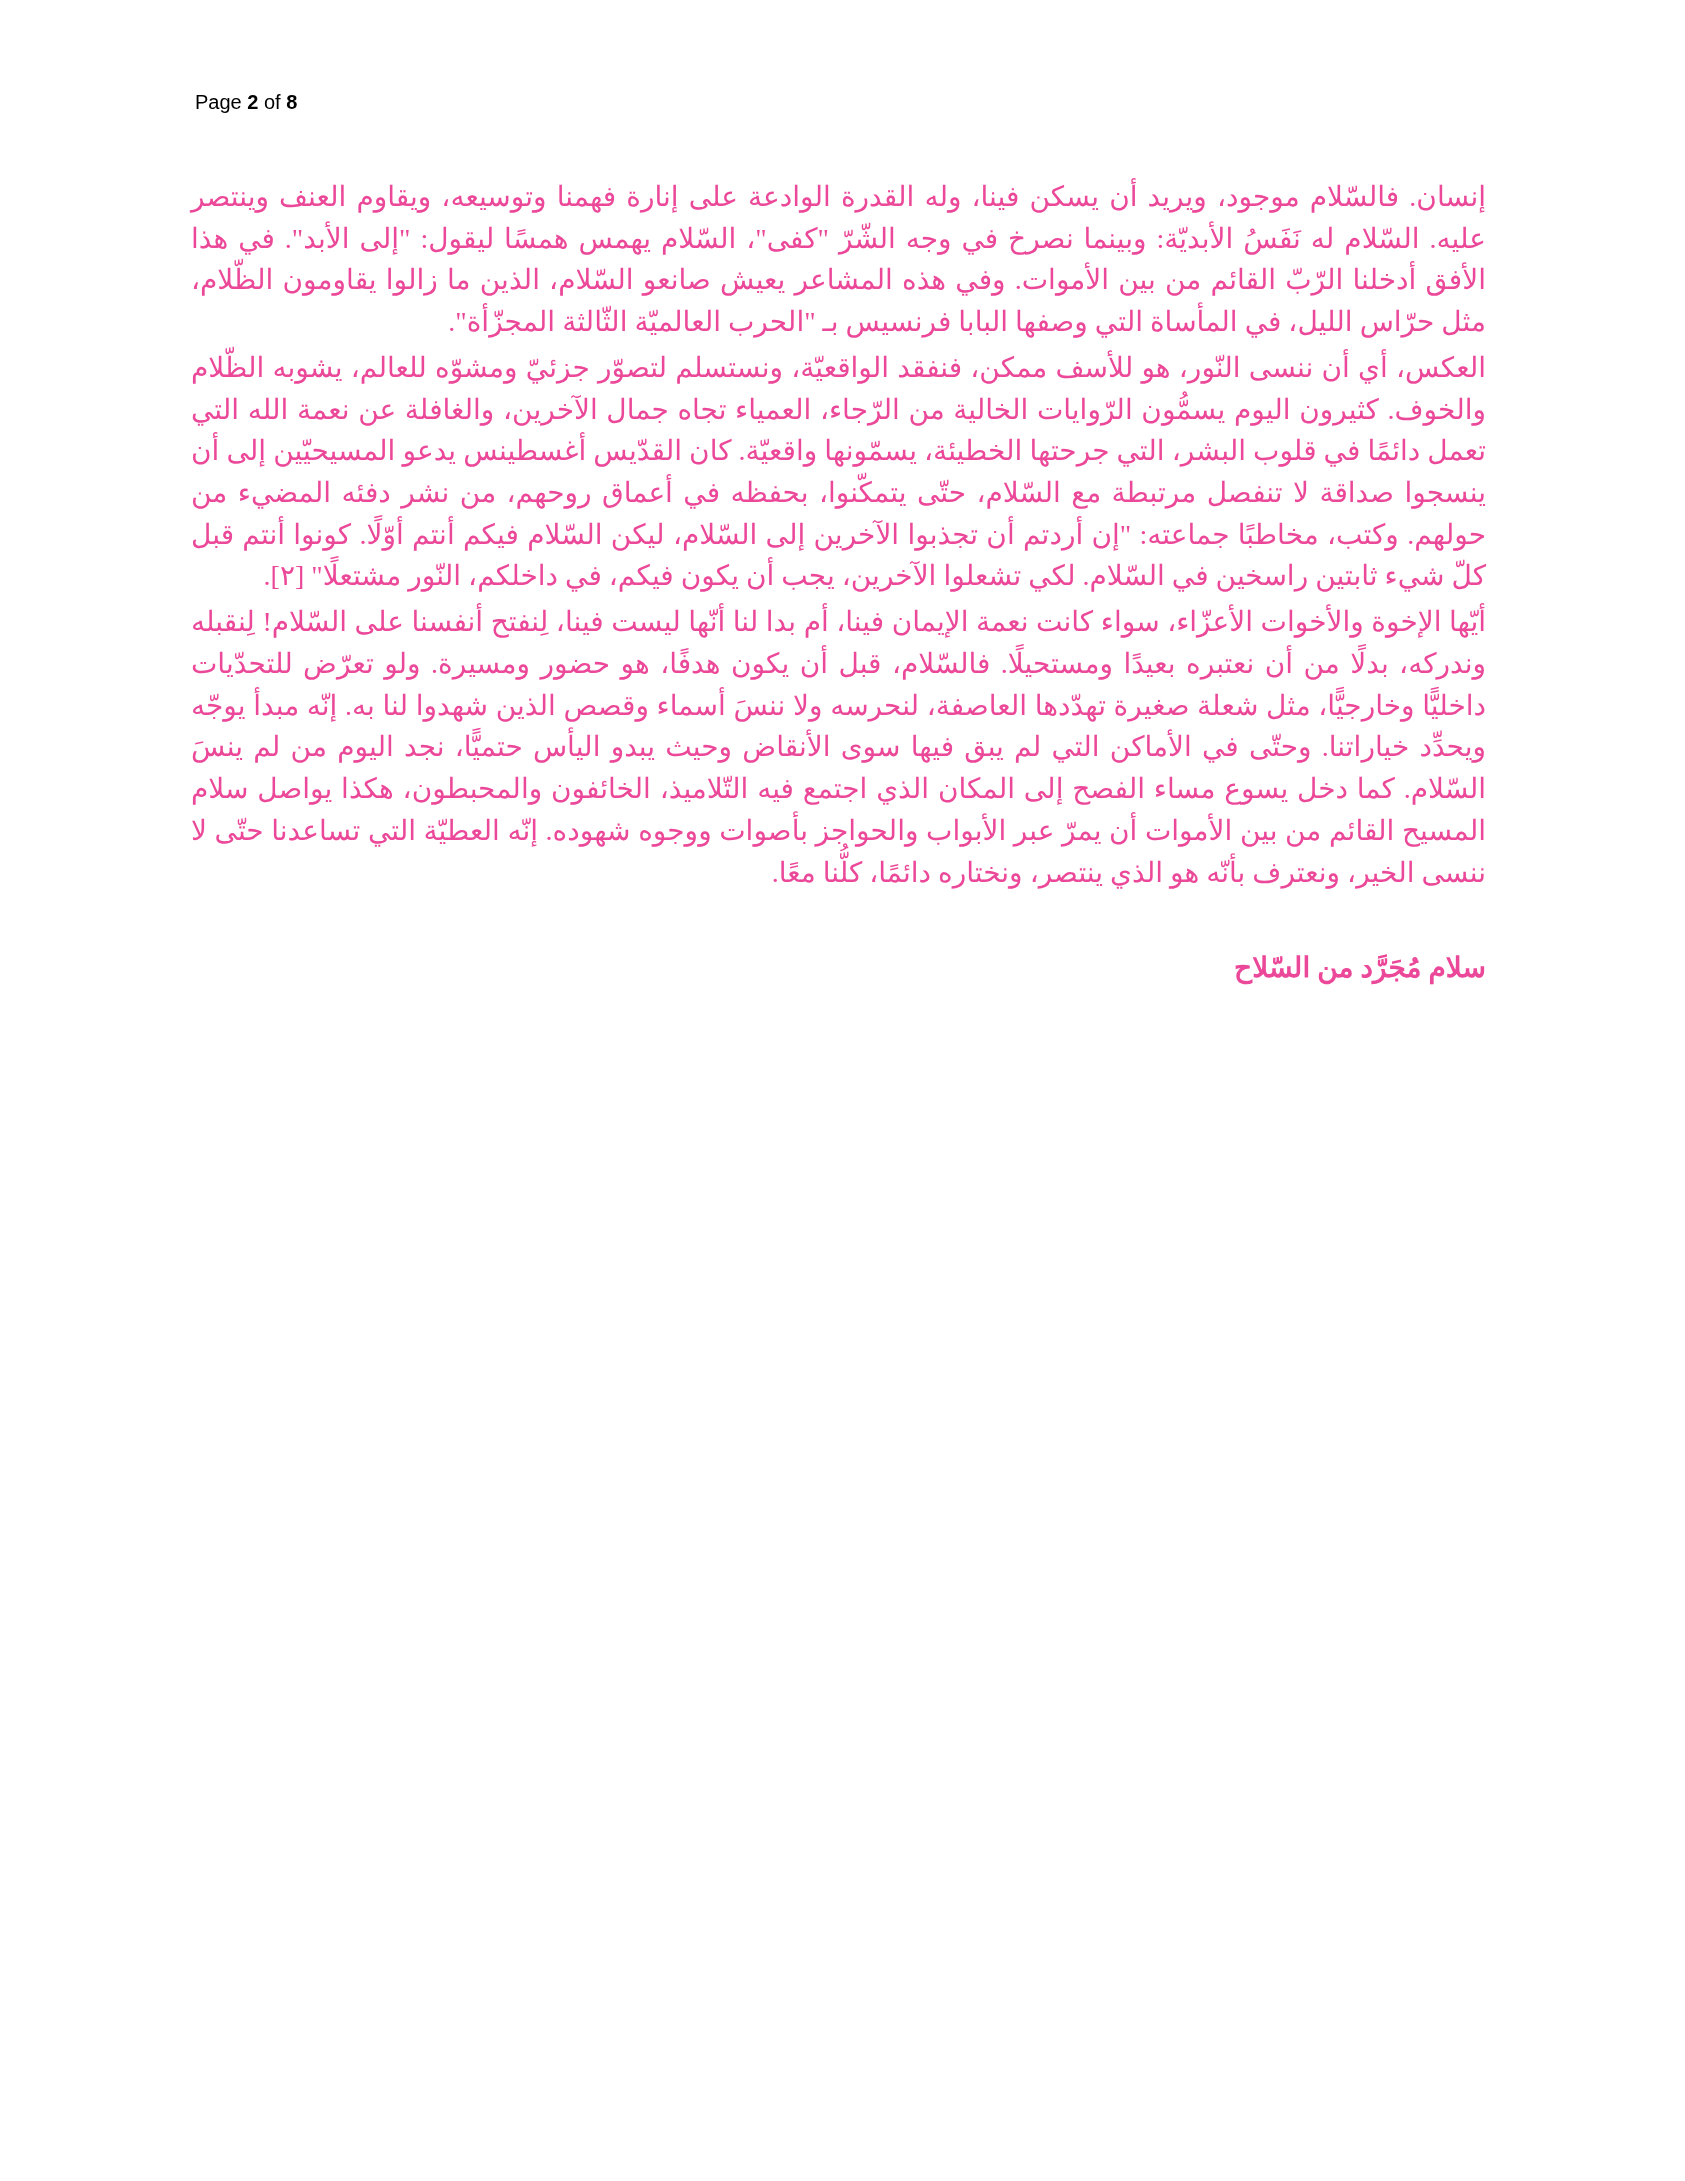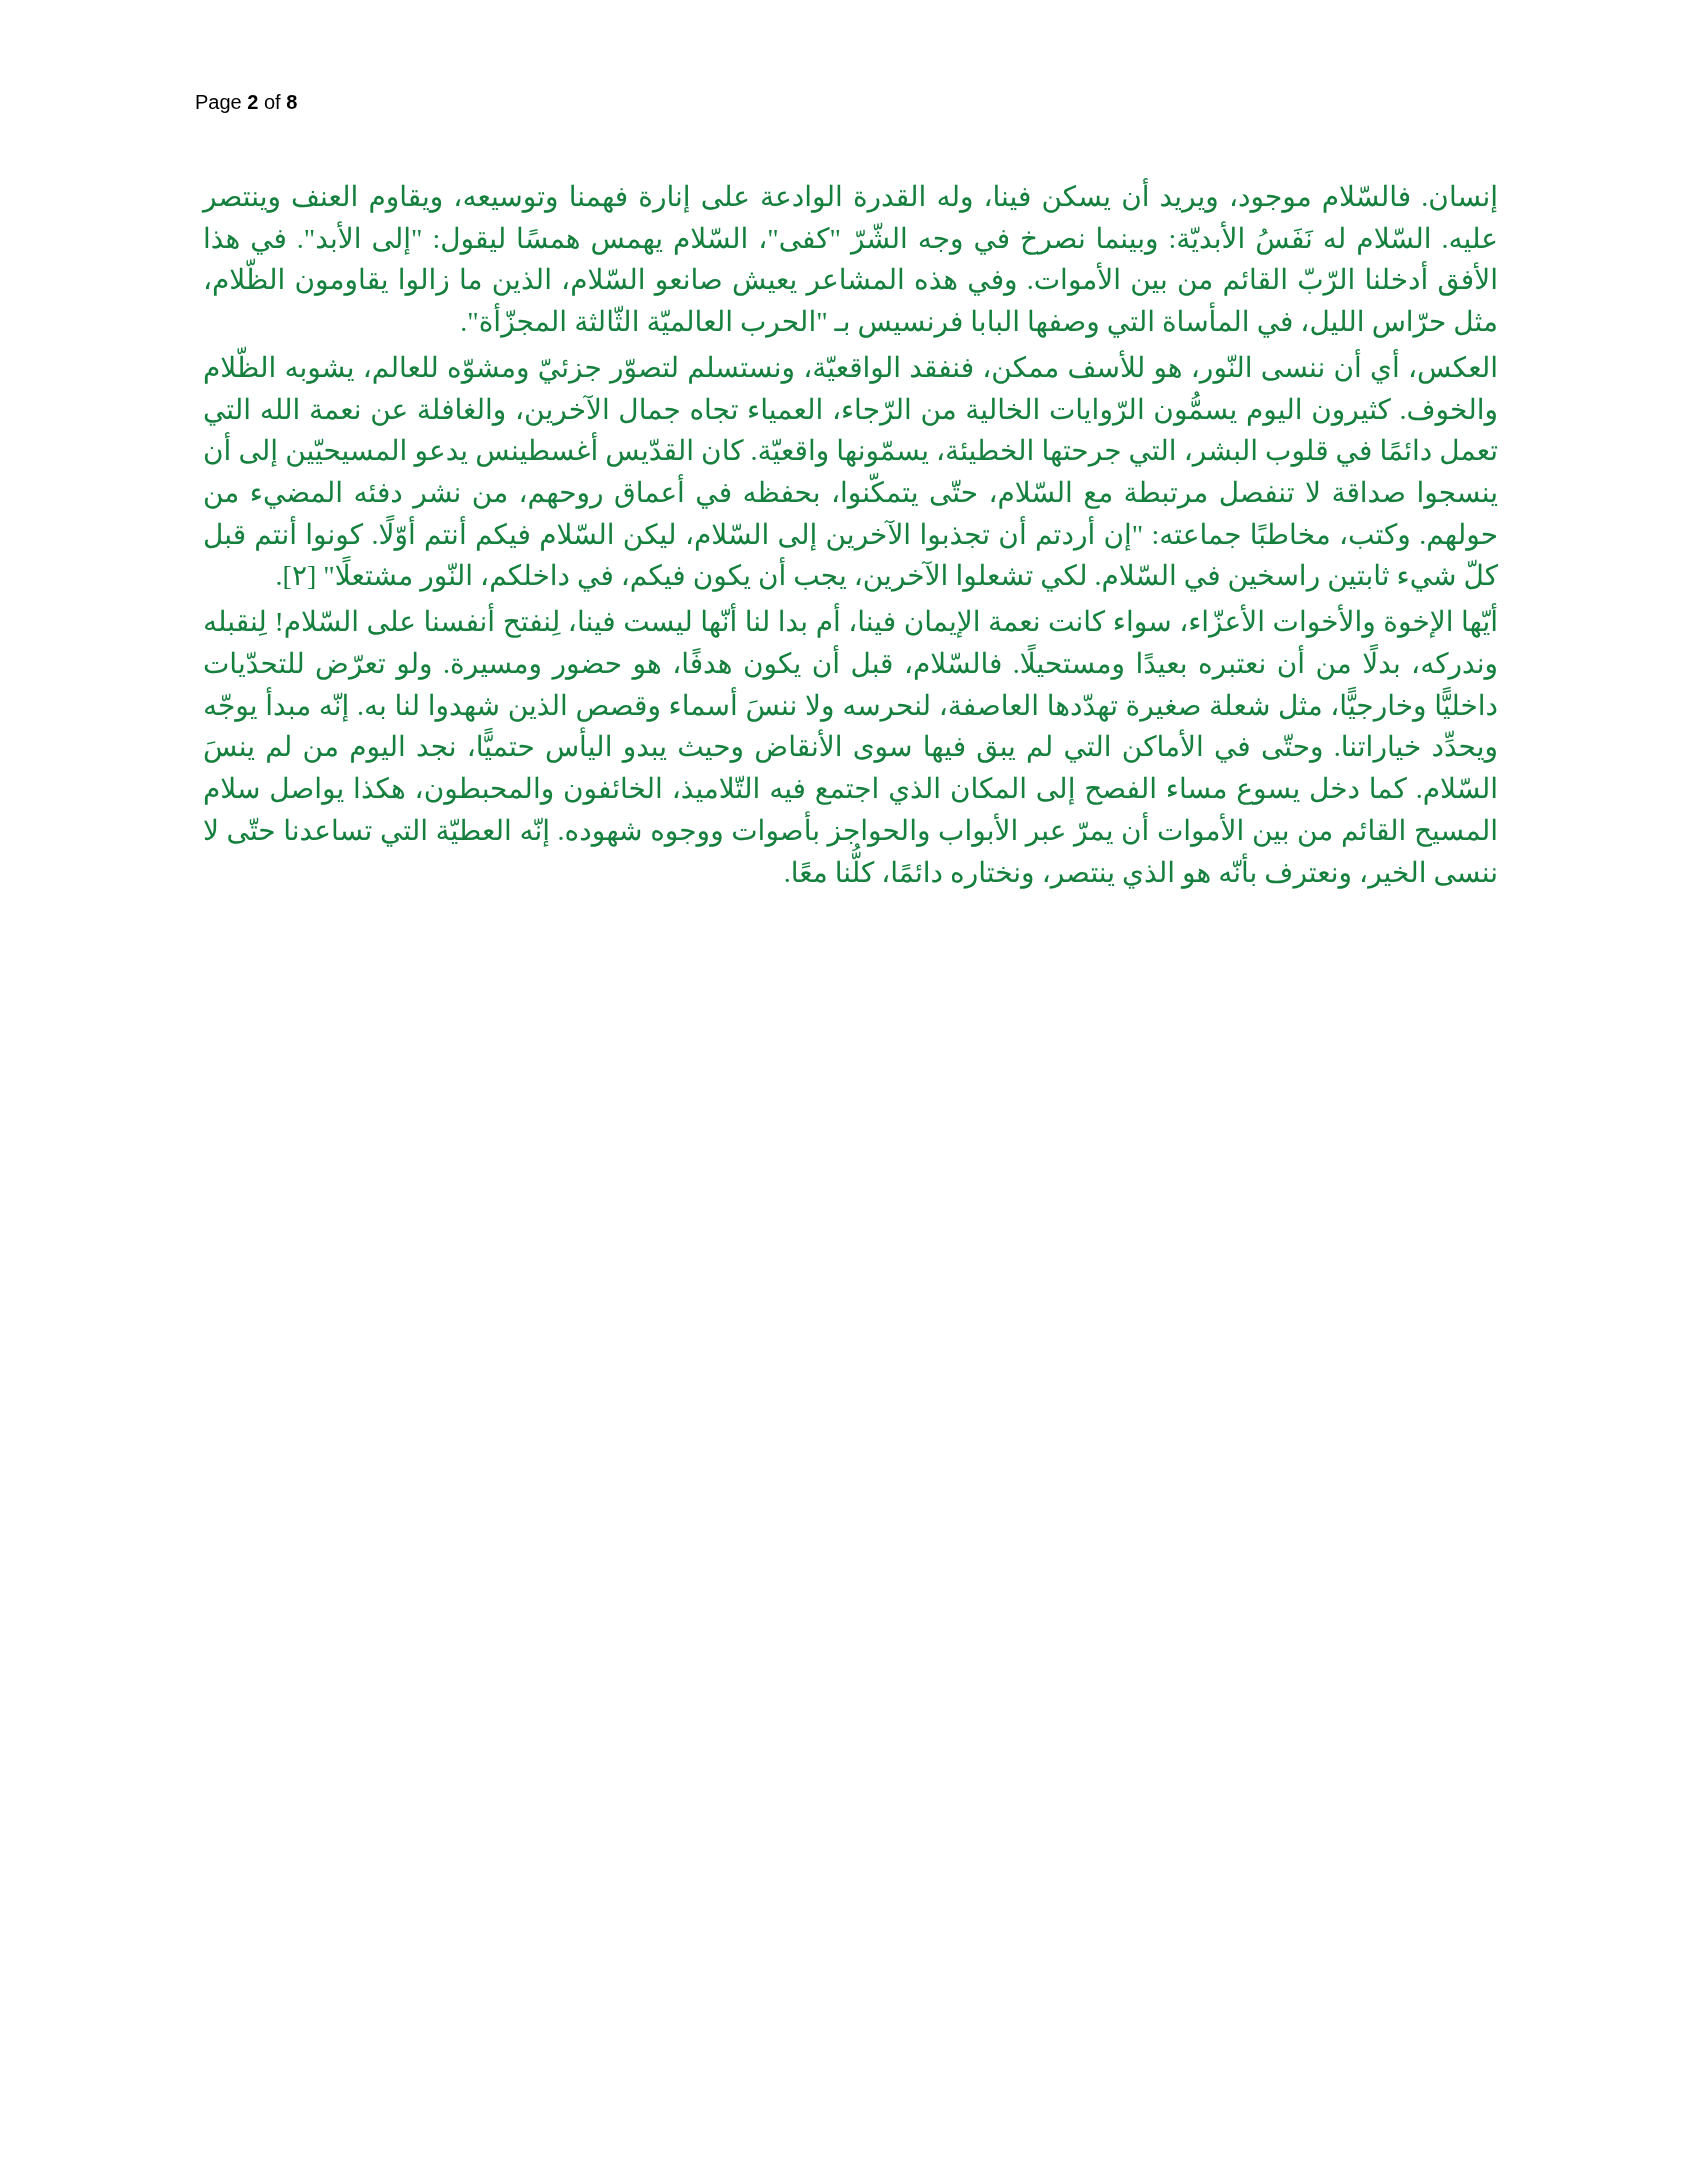--- a/index.html
+++ b/index.html
@@ -24,25 +24,25 @@
     font-size: 20px;
     color: #000000;
     direction: ltr;
     text-align: left;
     white-space: nowrap;
   }
   .page-header b { font-weight: bold; }
   .content {
     position: absolute;
     top: 176px;
-    left: 203px;
+    left: 191px;
     width: 1295px;
     direction: rtl;
     text-align: justify;
-    color: #15803d;
+    color: #ec4899;
   }
   p.body {
     margin: 0 0 0 0;
     font-size: 28px;
     line-height: 1.49;
     text-align: justify;
     text-align-last: right;
     font-family: "Liberation Serif", "DejaVu Serif", serif;
   }
   p.body + p.body { margin-top: 4px; }
@@ -71,18 +71,19 @@
   </div>
 
   <div class="content">
 
     <p class="body">إنسان. فالسّلام موجود، ويريد أن يسكن فينا، وله القدرة الوادعة على إنارة فهمنا وتوسيعه، ويقاوم العنف وينتصر عليه. السّلام له نَفَسُ الأبديّة: وبينما نصرخ في وجه الشّرّ "كفى"، السّلام يهمس همسًا ليقول: "إلى الأبد". في هذا الأفق أدخلنا الرّبّ القائم من بين الأموات. وفي هذه المشاعر يعيش صانعو السّلام، الذين ما زالوا يقاومون الظّلام، مثل حرّاس الليل، في المأساة التي وصفها البابا فرنسيس بـ "الحرب العالميّة الثّالثة المجزّأة".</p>
     <p class="body">العكس، أي أن ننسى النّور، هو للأسف ممكن، فنفقد الواقعيّة، ونستسلم لتصوّر جزئيّ ومشوّه للعالم، يشوبه الظّلام والخوف. كثيرون اليوم يسمُّون الرّوايات الخالية من الرّجاء، العمياء تجاه جمال الآخرين، والغافلة عن نعمة الله التي تعمل دائمًا في قلوب البشر، التي جرحتها الخطيئة، يسمّونها واقعيّة. كان القدّيس أغسطينس يدعو المسيحيّين إلى أن ينسجوا صداقة لا تنفصل مرتبطة مع السّلام، حتّى يتمكّنوا، بحفظه في أعماق روحهم، من نشر دفئه المضيء من حولهم. وكتب، مخاطبًا جماعته: "إن أردتم أن تجذبوا الآخرين إلى السّلام، ليكن السّلام فيكم أنتم أوّلًا. كونوا أنتم قبل كلّ شيء ثابتين راسخين في السّلام. لكي تشعلوا الآخرين، يجب أن يكون فيكم، في داخلكم، النّور مشتعلًا" [٢].</p>
     <p class="body">أيّها الإخوة والأخوات الأعزّاء، سواء كانت نعمة الإيمان فينا، أم بدا لنا أنّها ليست فينا، لِنفتح أنفسنا على السّلام! لِنقبله وندركه، بدلًا من أن نعتبره بعيدًا ومستحيلًا. فالسّلام، قبل أن يكون هدفًا، هو حضور ومسيرة. ولو تعرّض للتحدّيات داخليًّا وخارجيًّا، مثل شعلة صغيرة تهدّدها العاصفة، لنحرسه ولا ننسَ أسماء وقصص الذين شهدوا لنا به. إنّه مبدأ يوجّه ويحدِّد خياراتنا. وحتّى في الأماكن التي لم يبق فيها سوى الأنقاض وحيث يبدو اليأس حتميًّا، نجد اليوم من لم ينسَ السّلام. كما دخل يسوع مساء الفصح إلى المكان الذي اجتمع فيه التّلاميذ، الخائفون والمحبطون، هكذا يواصل سلام المسيح القائم من بين الأموات أن يمرّ عبر الأبواب والحواجز بأصوات ووجوه شهوده. إنّه العطيّة التي تساعدنا حتّى لا ننسى الخير، ونعترف بأنّه هو الذي ينتصر، ونختاره دائمًا، كلُّنا معًا.</p>
 
     <div class="gap"></div>
 
+    <h2 class="section-heading">سلام مُجَرَّد من السّلاح</h2>
 
 
   </div>
 
 </div>
 
 
 </body></html>

